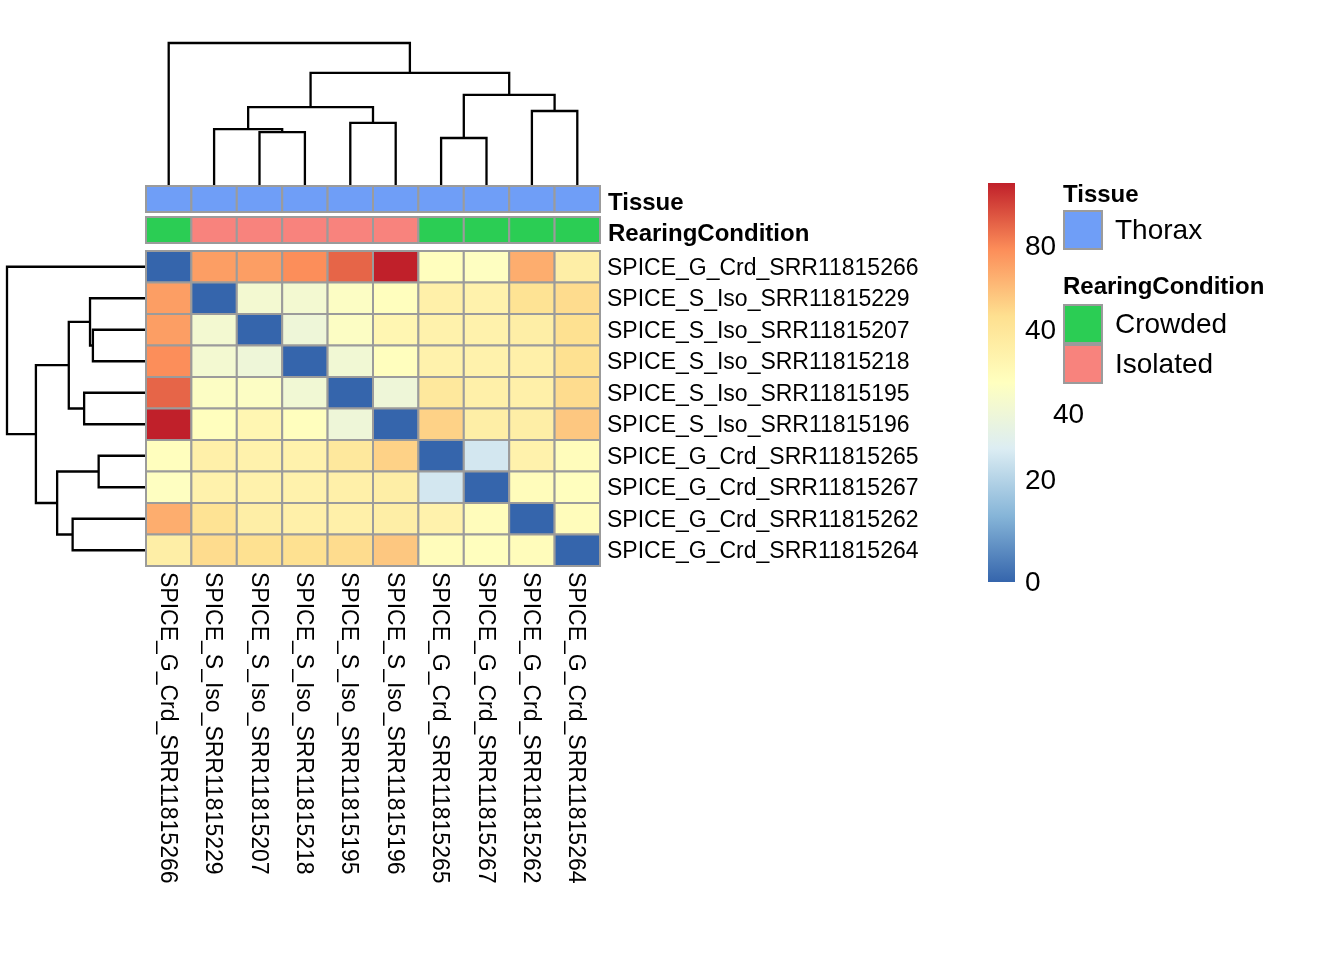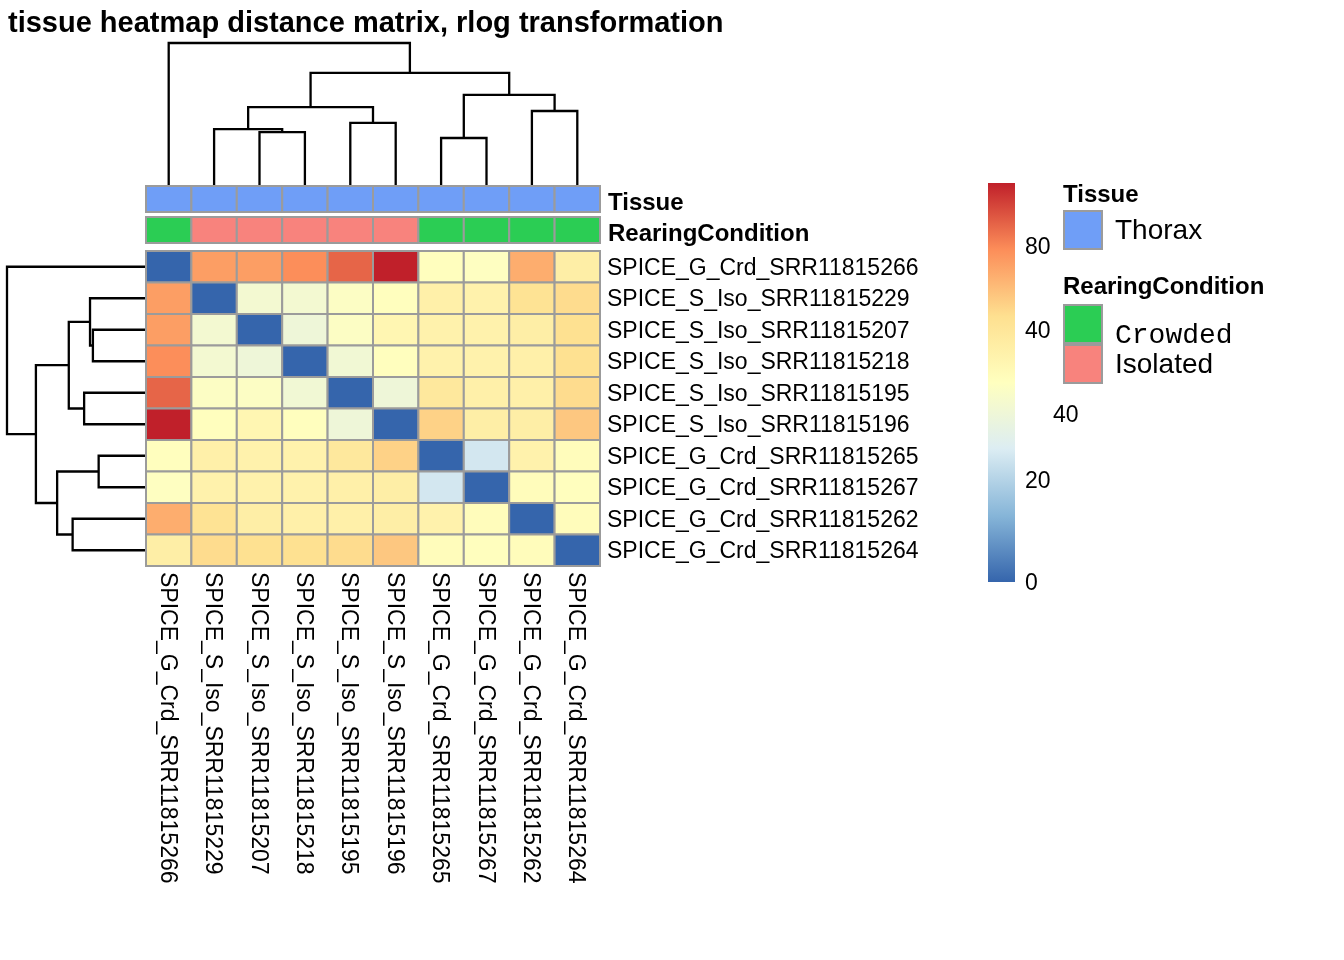--- a/index.html
+++ b/index.html
@@ -19,21 +19,21 @@
     white-space:nowrap; line-height:24px;
   }
   .col-label {
     position:absolute; font-size:23px; color:#000; white-space:nowrap;
     writing-mode:vertical-rl; line-height:26px;
   }
   #colorbar {
     position:absolute; left:988px; top:183px; width:27px; height:399px;
   }
   .cbar-tick {
-    position:absolute; left:1025px; font-size:23px; color:#000; line-height:24px;
+    position:absolute; left:1025px; font-size:28px; color:#000; line-height:24px;
   }
   .legend-title { position:absolute; left:1063px; font-size:24px; font-weight:bold; color:#000; white-space:nowrap; }
   .legend-swatch { position:absolute; left:1063px; width:40px; height:40px; border:2px solid #9b9b9b; box-sizing:border-box; }
   .legend-item-label { position:absolute; left:1115px; font-size:28px; color:#000; white-space:nowrap; line-height:24px; }
 </style>
 </head>
 <body>
 
 <div id="canvas">
   <svg id="plot-svg" width="1344" height="960">
@@ -170,21 +170,20 @@
       <rect x="236.8" y="534.5" width="45.4" height="31.5" fill="rgb(254,225,145)" stroke="#9b9b9b" stroke-width="2"></rect>
       <rect x="282.2" y="534.5" width="45.4" height="31.5" fill="rgb(254,225,145)" stroke="#9b9b9b" stroke-width="2"></rect>
       <rect x="327.6" y="534.5" width="45.4" height="31.5" fill="rgb(254,220,142)" stroke="#9b9b9b" stroke-width="2"></rect>
       <rect x="373" y="534.5" width="45.4" height="31.5" fill="rgb(253,199,128)" stroke="#9b9b9b" stroke-width="2"></rect>
       <rect x="418.4" y="534.5" width="45.4" height="31.5" fill="rgb(255,252,187)" stroke="#9b9b9b" stroke-width="2"></rect>
       <rect x="463.8" y="534.5" width="45.4" height="31.5" fill="rgb(255,254,190)" stroke="#9b9b9b" stroke-width="2"></rect>
       <rect x="509.2" y="534.5" width="45.4" height="31.5" fill="rgb(255,252,187)" stroke="#9b9b9b" stroke-width="2"></rect>
       <rect x="554.5999999999999" y="534.5" width="45.4" height="31.5" fill="#3565ac" stroke="#9b9b9b" stroke-width="2"></rect>
     </svg>
 
-  <div id="title" class="abs">tissue heatmap distance matrix, rlog transformation</div>
 
   <div class="abs track-label" style="left:608px; top:188px;">Tissue</div>
   <div class="abs track-label" style="left:608px; top:219px;">RearingCondition</div>
 
   <div id="row-labels">
       <div class="row-label" style="top: 254.75px;">SPICE_G_Crd_SRR11815266</div>
       <div class="row-label" style="top: 286.25px;">SPICE_S_Iso_SRR11815229</div>
       <div class="row-label" style="top: 317.75px;">SPICE_S_Iso_SRR11815207</div>
       <div class="row-label" style="top: 349.25px;">SPICE_S_Iso_SRR11815218</div>
       <div class="row-label" style="top: 380.75px;">SPICE_S_Iso_SRR11815195</div>
@@ -218,17 +217,17 @@
 
   <div class="legend-title" style="top:180px;">Tissue</div>
   <div id="legend-tissue-items">
       <div class="legend-swatch" style="top: 210px; background: rgb(111, 158, 247);"></div>
       <div class="legend-item-label" style="top: 218px;">Thorax</div>
     </div>
 
   <div class="legend-title" style="top:272px;">RearingCondition</div>
   <div id="legend-rearing-items">
       <div class="legend-swatch" style="top: 304px; background: rgb(43, 205, 84);"></div>
-      <div class="legend-item-label" style="top: 324px; font-family: Liberation Mono, monospace;">Crowded</div>
+      <div class="legend-item-label" style="top: 312px;">Crowded</div>
       <div class="legend-swatch" style="top: 344px; background: rgb(248, 131, 125);"></div>
       <div class="legend-item-label" style="top: 352px;">Isolated</div>
     </div>
 </div>
 
 </body></html>

